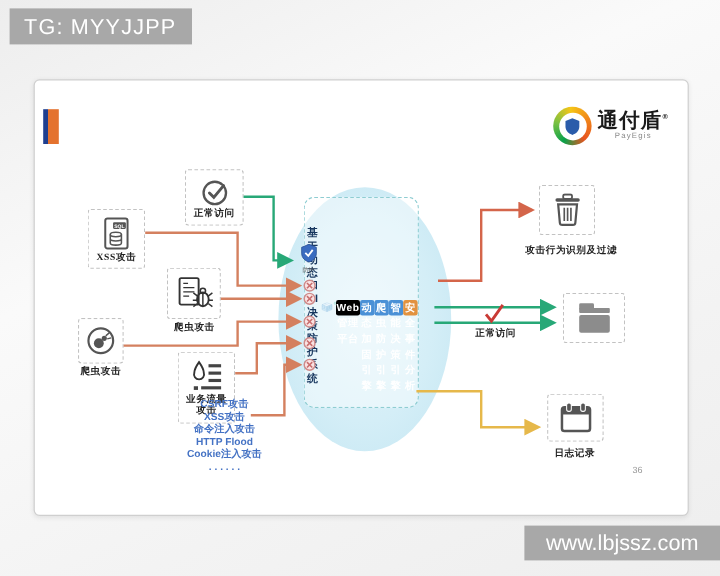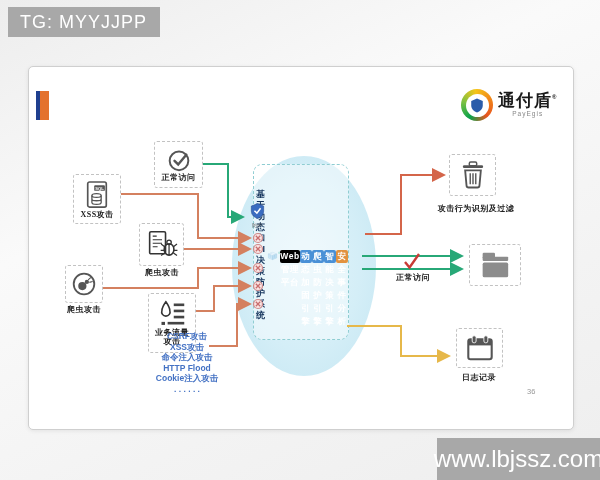--- a/index.html
+++ b/index.html
@@ -3,21 +3,21 @@
 <meta charset="utf-8">
 <style>
   html,body{margin:0;padding:0;}
   body{
     width:600px;height:480px;position:relative;overflow:hidden;
     font-family:"Liberation Sans",sans-serif;
     background:linear-gradient(155deg,#ededed 0%,#fafafa 35%,#f3f3f3 70%,#eeeeee 100%);
   }
   .wm{position:absolute;background:#a8a8a8;color:#fff;display:flex;align-items:center;padding:0 12px;box-sizing:border-box;}
   #wm-top{left:8px;top:7px;width:152px;height:30px;font-size:18px;letter-spacing:1px;}
-  #wm-bottom{left:437px;top:438px;width:163px;height:42px;font-size:24px;justify-content:center;}
+  #wm-bottom{left:437px;top:438px;width:163px;height:29px;font-size:18px;justify-content:center;}
   #slide{
     position:absolute;left:28px;top:66px;width:544px;height:362px;
     background:#ffffff;border:1px solid #cfcfcf;border-radius:5px;
     box-shadow:0 1px 4px rgba(0,0,0,0.08);
   }
   .abs{position:absolute;}
   
   #title-bar{left:7px;top:24px;width:13px;height:29px;display:flex;}
   #title-bar .b{width:4px;background:#1f3f8f;}
   #title-bar .o{width:9px;background:#e4722e;}

